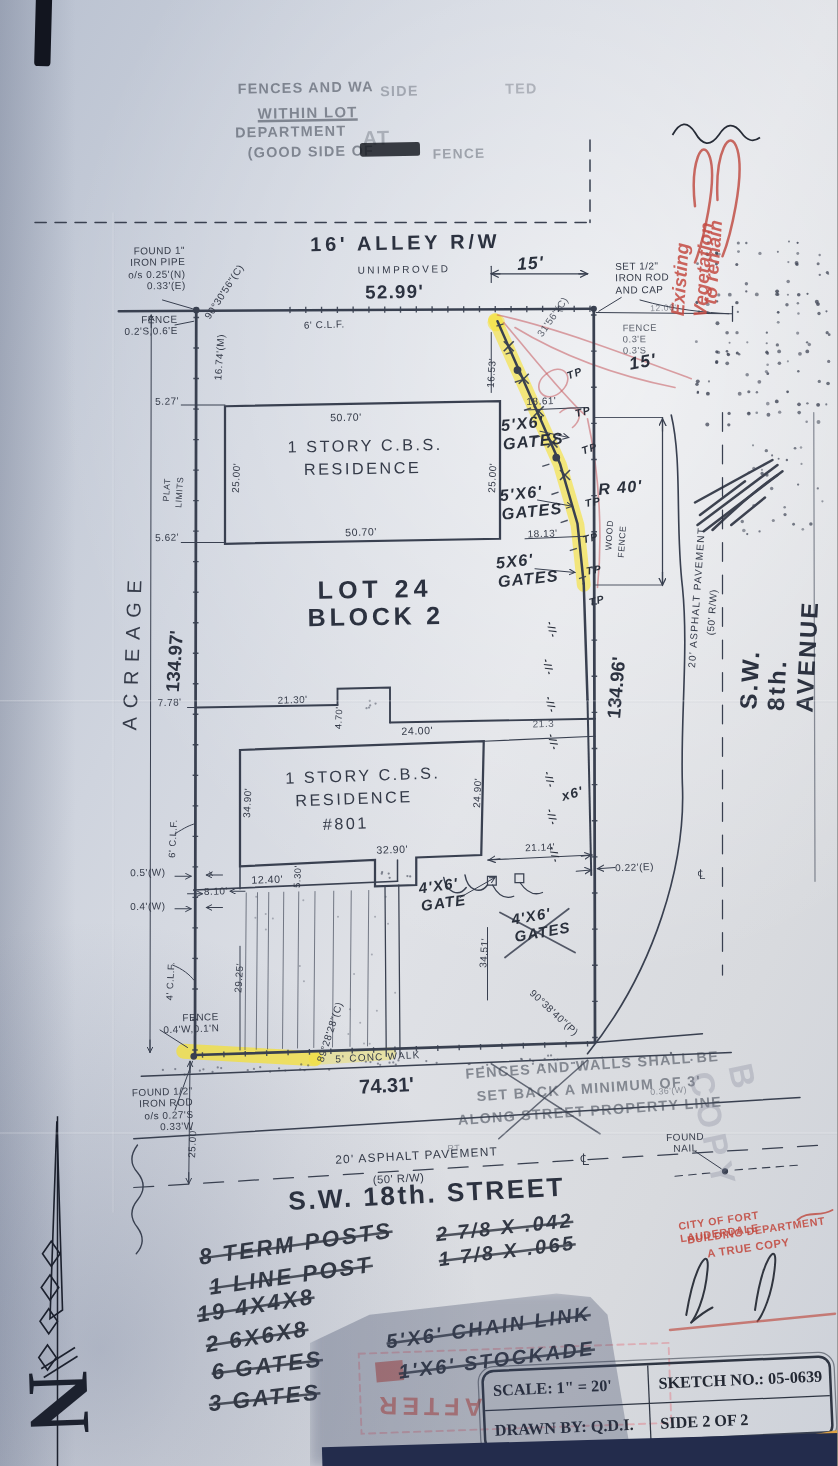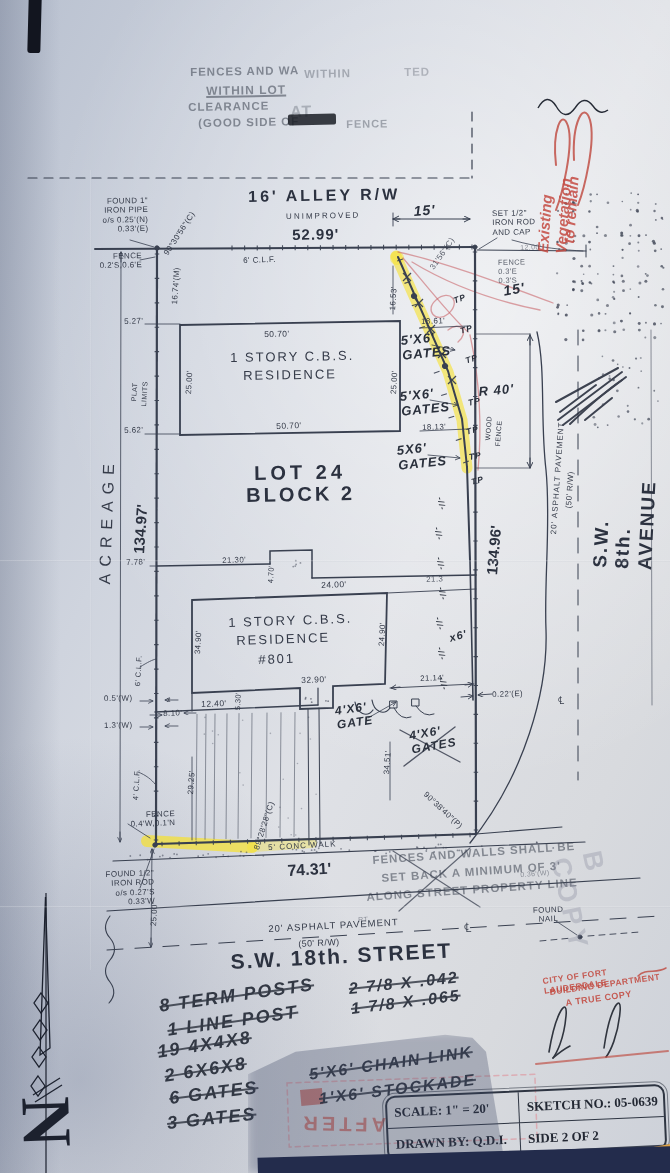--- a/index.html
+++ b/index.html
@@ -574,24 +574,24 @@
       <circle cx="311.7088758945465" cy="702.2226167917252" r="0.9" fill="#3f4555" opacity="0.6"></circle>
       <circle cx="293.21948504447937" cy="566.5795958042145" r="0.9" fill="#3f4555" opacity="0.5"></circle>
       <circle cx="295.8146903514862" cy="560.6917650699615" r="0.9" fill="#3f4555" opacity="0.5"></circle>
       <circle cx="300.435271024704" cy="562.8806707859039" r="0.9" fill="#3f4555" opacity="0.5"></circle>
       <circle cx="296.1187026500702" cy="564.3847162723541" r="0.9" fill="#3f4555" opacity="0.5"></circle>
       <circle cx="295.23742175102234" cy="566.0487501621246" r="0.9" fill="#3f4555" opacity="0.5"></circle>
     </svg>
 
   <div id="labels">
       <div class="lb stamp" style="left: 190px; top: 66px; font-size: 11.5px; transform: rotate(-1deg);">FENCES AND WA</div>
-      <div class="lb stamp" style="left: 304px; top: 68px; font-size: 11.5px; transform: rotate(-1deg); opacity: 0.35;">WITHIN</div>
+      <div class="lb stamp" style="left: 304px; top: 68px; font-size: 11.5px; transform: rotate(-1deg); opacity: 0.35;">SIDE</div>
       <div class="lb stamp" style="left: 404px; top: 66px; font-size: 11.5px; transform: rotate(-1deg); opacity: 0.3;">TED</div>
       <div class="lb stamp u" style="left: 206px; top: 84px; font-size: 12px; transform: rotate(-1deg);">WITHIN LOT</div>
-      <div class="lb stamp" style="left: 188px; top: 101px; font-size: 11.5px; transform: rotate(-1deg);">CLEARANCE</div>
+      <div class="lb stamp" style="left: 188px; top: 101px; font-size: 11.5px; transform: rotate(-1deg);">DEPARTMENT</div>
       <div class="lb stamp" style="left: 290px; top: 103px; font-size: 16px; transform: rotate(-1deg); opacity: 0.3;">AT</div>
       <div class="lb stamp" style="left: 198px; top: 117px; font-size: 11.5px; transform: rotate(-1deg);">(GOOD SIDE OF</div>
       <div class="lb stamp" style="left: 346px; top: 118px; font-size: 11px; transform: rotate(-1deg); opacity: 0.4;">FENCE</div>
       <div class="lb redhand" style="left: 534px; top: 252px; font-size: 15px; transform: rotate(-86deg);">Existing Vegetation</div>
       <div class="lb redhand" style="left: 560px; top: 243px; font-size: 15px; transform: rotate(-86deg);">to remain</div>
       <div class="lb big" style="left: 248px; top: 188px; font-size: 16px; transform: rotate(-1deg); letter-spacing: 3px;">16' ALLEY R/W</div>
       <div class="lb tech" style="left: 286px; top: 212px; font-size: 8px; transform: rotate(-1deg); letter-spacing: 2px;">UNIMPROVED</div>
       <div class="lb big" style="left: 292px; top: 226px; font-size: 15px; transform: rotate(-1deg); letter-spacing: 1px;">52.99'</div>
       <div class="lb tech" style="left: 88px; top: 197px; font-size: 8px; transform: rotate(-1deg); width: 60px; text-align: right;">FOUND 1"
 IRON PIPE
@@ -668,21 +668,21 @@
       <div class="lb tech" style="left: 236px; top: 633px; font-size: 13px; transform: rotate(-2deg); letter-spacing: 2px;">RESIDENCE</div>
       <div class="lb tech" style="left: 258px; top: 652px; font-size: 13px; transform: rotate(-2deg); letter-spacing: 2px;">#801</div>
       <div class="lb tech" style="left: 193px; top: 654px; font-size: 8px; transform: rotate(-87deg);">34.90'</div>
       <div class="lb tech" style="left: 377px; top: 646px; font-size: 8px; transform: rotate(-87deg);">24.90'</div>
       <div class="lb tech" style="left: 301px; top: 675px; font-size: 8.5px; transform: rotate(-2deg);">32.90'</div>
       <div class="lb tech" style="left: 234px; top: 710px; font-size: 7.5px; transform: rotate(-87deg);">5.30'</div>
       <div class="lb tech" style="left: 201px; top: 699px; font-size: 8.5px; transform: rotate(-2deg);">12.40'</div>
       <div class="lb tech" style="left: 167px; top: 696px; font-size: 7px; transform: rotate(0deg);">x</div>
       <div class="lb tech" style="left: 163px; top: 709px; font-size: 8px; transform: rotate(-2deg);">8.10'</div>
       <div class="lb tech" style="left: 104px; top: 694px; font-size: 8px; transform: rotate(-1deg);">0.5'(W)</div>
-      <div class="lb tech" style="left: 104px; top: 721px; font-size: 8px; transform: rotate(-1deg);">1.3'(W)</div>
+      <div class="lb tech" style="left: 104px; top: 721px; font-size: 8px; transform: rotate(-1deg);">0.4'(W)</div>
       <div class="lb tech" style="left: 134px; top: 686px; font-size: 7.5px; transform: rotate(-87deg);">6' C.L.F.</div>
       <div class="lb tech" style="left: 132px; top: 800px; font-size: 7.5px; transform: rotate(-87deg);">4' C.L.F.</div>
       <div class="lb tech" style="left: 186px; top: 794px; font-size: 8px; transform: rotate(-86deg);">29.25'</div>
       <div class="lb tech" style="left: 252px; top: 848px; font-size: 8px; transform: rotate(-72deg);">89°28'28"(C)</div>
       <div class="lb hand" style="left: 334px; top: 704px; font-size: 12px; transform: rotate(-8deg);">4'X6'
 GATE</div>
       <div class="lb hand" style="left: 408px; top: 729px; font-size: 12px; transform: rotate(-10deg);">4'X6'
 GATES</div>
       <div class="lb tech" style="left: 382px; top: 774px; font-size: 8px; transform: rotate(-86deg);">34.51'</div>
       <div class="lb tech" style="left: 428px; top: 790px; font-size: 8px; transform: rotate(43deg);">90°38'40"(P)</div>

